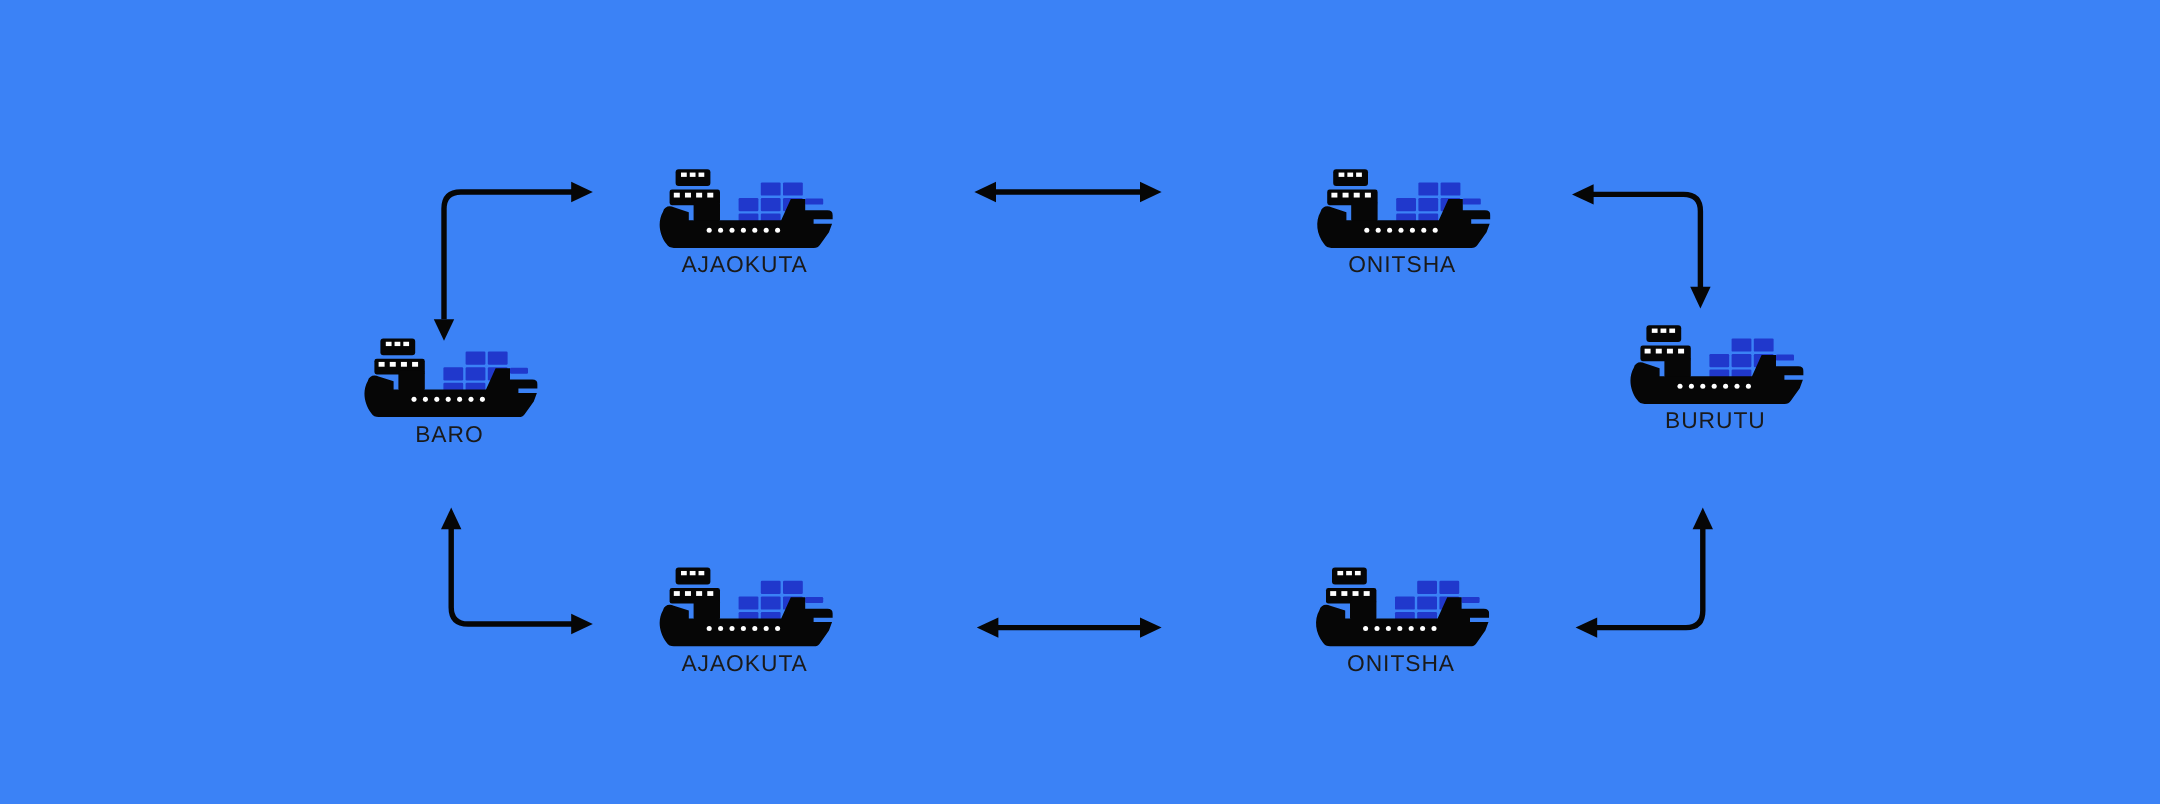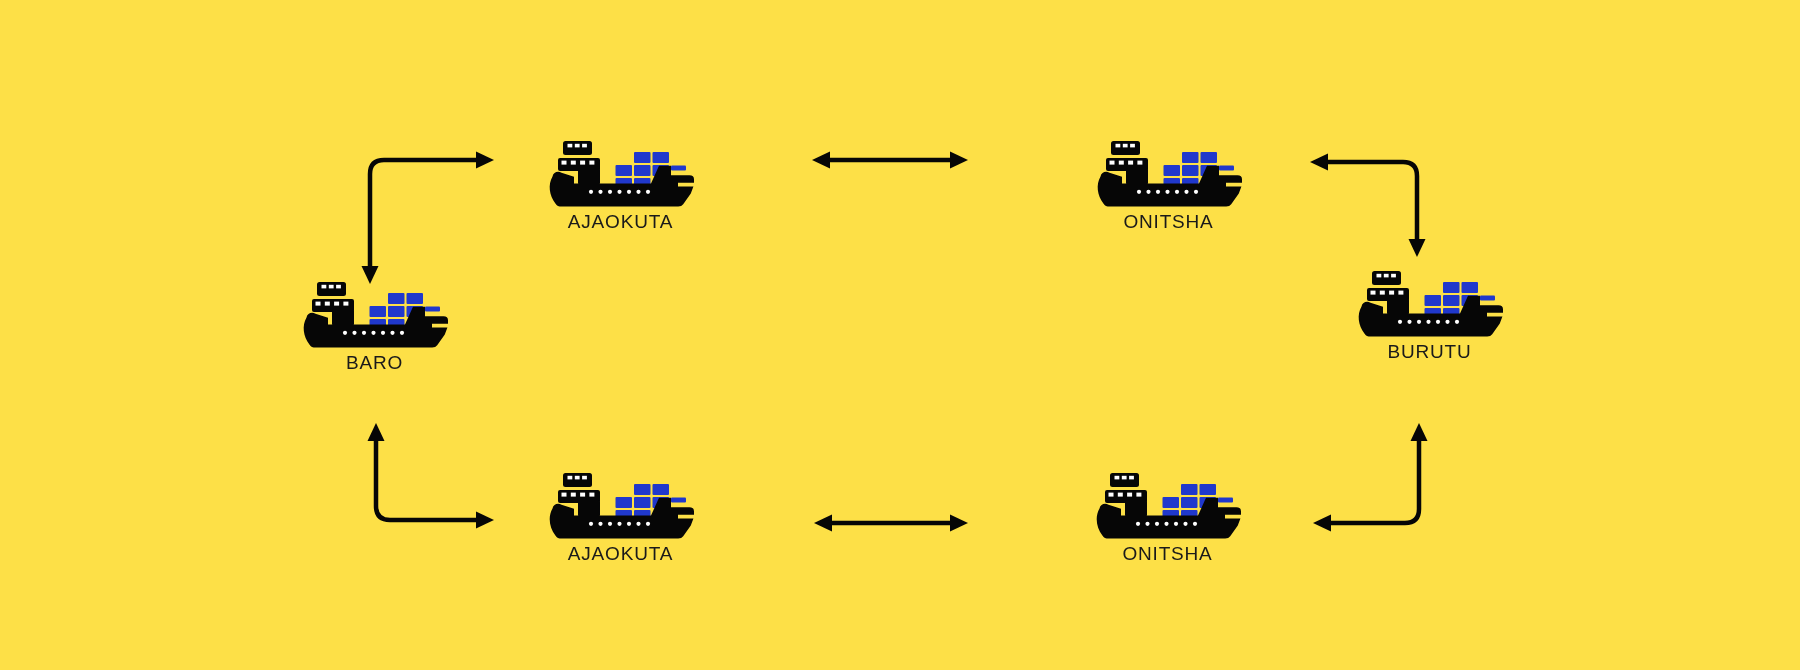--- a/index.html
+++ b/index.html
@@ -1,19 +1,19 @@
 <!DOCTYPE html>
 <html><head>
 <meta charset="utf-8">
 <style>
   html,body{margin:0;padding:0;background:#ffffff;}
   .canvas{
     position:relative;
     width:1800px;height:670px;
-    background:#fde047;
+    background:#3b82f6;
     overflow:hidden;
     font-family:"Liberation Sans", sans-serif;
   }
   .arrows{position:absolute;left:0;top:0;width:1800px;height:670px;}
   .arrows path{stroke:#060606;stroke-width:4.5;fill:none;}
   .arrows polygon{fill:#060606;stroke:none;}
   .node{position:absolute;width:147px;text-align:center;}
   .node .ship{display:block;width:147px;height:70px;}
   .node .label{
     margin-top:1px;

